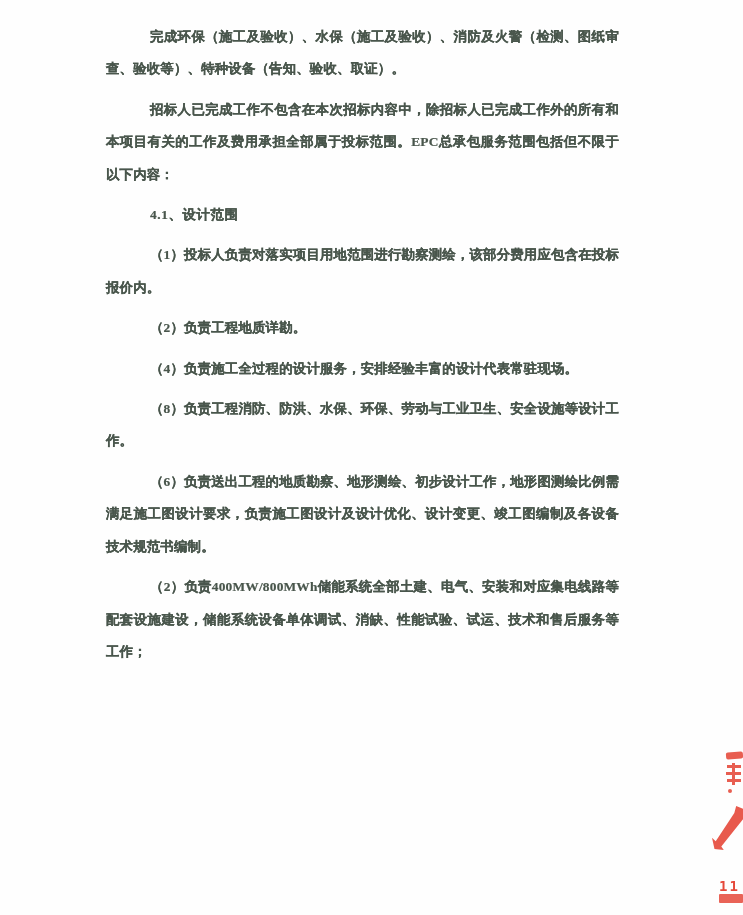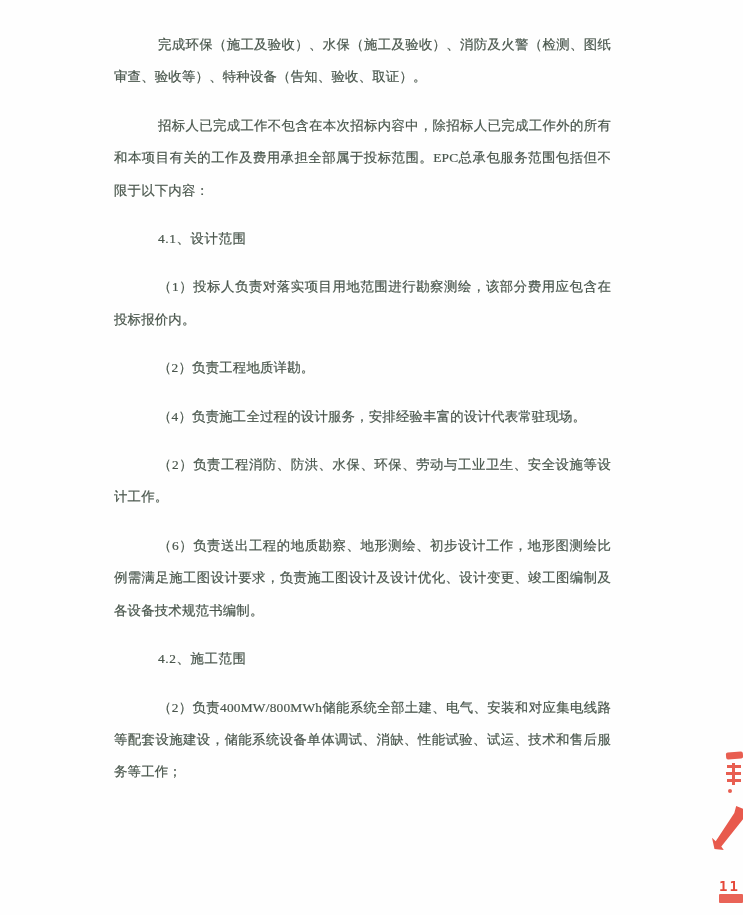--- a/index.html
+++ b/index.html
@@ -14,21 +14,21 @@
   #doc-body{
     position:absolute;
     left:98px;top:13px;width:529px;
     color:var(--text-color,#49564c);
     font-size:13.4px;
     line-height:32.4px;
     letter-spacing:.2px;
     text-align:justify;
     -webkit-text-stroke:.2px var(--text-color,#49564c);
   }
-  .para{margin:16px;text-align:justify;}
+  .para{margin:8px;text-align:justify;font-weight:bold;}
   .para.indent{text-indent:44px;}
   .para.heading{letter-spacing:.6px;}
   
   .red{background:var(--stamp-color,#e5483a);}
   #stamp-frag-top{position:absolute;left:722px;top:749px;width:21px;height:48px;opacity:.88;}
   #stamp-frag-top .bar{position:absolute;left:4px;top:3px;width:17px;height:7px;border-radius:2px;transform:rotate(-4deg);}
   #stamp-frag-top .s1{position:absolute;left:5px;top:16px;width:14px;height:3px;}
   #stamp-frag-top .s2{position:absolute;left:4px;top:23px;width:15px;height:3px;}
   #stamp-frag-top .s3{position:absolute;left:5px;top:30px;width:14px;height:3px;}
   #stamp-frag-top .v1{position:absolute;left:10px;top:14px;width:3px;height:22px;}
@@ -50,23 +50,22 @@
 
 <div id="page">
 
   <div id="doc-body">
       <div class="para indent">完成环保（施工及验收）、水保（施工及验收）、消防及火警（检测、图纸审查、验收等）、特种设备（告知、验收、取证）。</div>
       <div class="para indent">招标人已完成工作不包含在本次招标内容中，除招标人已完成工作外的所有和本项目有关的工作及费用承担全部属于投标范围。EPC总承包服务范围包括但不限于以下内容：</div>
       <div class="para indent heading">4.1、设计范围</div>
       <div class="para indent">（1）投标人负责对落实项目用地范围进行勘察测绘，该部分费用应包含在投标报价内。</div>
       <div class="para indent">（2）负责工程地质详勘。</div>
       <div class="para indent">（4）负责施工全过程的设计服务，安排经验丰富的设计代表常驻现场。</div>
-      <div class="para indent">（2）负责工程消防、防洪、水保、环保、劳动与工业卫生、安全设施等设计工作。</div>
+      <div class="para indent">（8）负责工程消防、防洪、水保、环保、劳动与工业卫生、安全设施等设计工作。</div>
       <div class="para indent">（6）负责送出工程的地质勘察、地形测绘、初步设计工作，地形图测绘比例需满足施工图设计要求，负责施工图设计及设计优化、设计变更、竣工图编制及各设备技术规范书编制。</div>
-      <div class="para indent heading">4.2、施工范围</div>
       <div class="para indent">（2）负责400MW/800MWh储能系统全部土建、电气、安装和对应集电线路等配套设施建设，储能系统设备单体调试、消缺、性能试验、试运、技术和售后服务等工作；</div>
     </div>
 
   <div id="stamp-frag-top">
     <div class="red bar"></div>
     <div class="red s1"></div>
     <div class="red v1"></div>
     <div class="red s2"></div>
     <div class="red s3"></div>
     <div class="red dot"></div>

